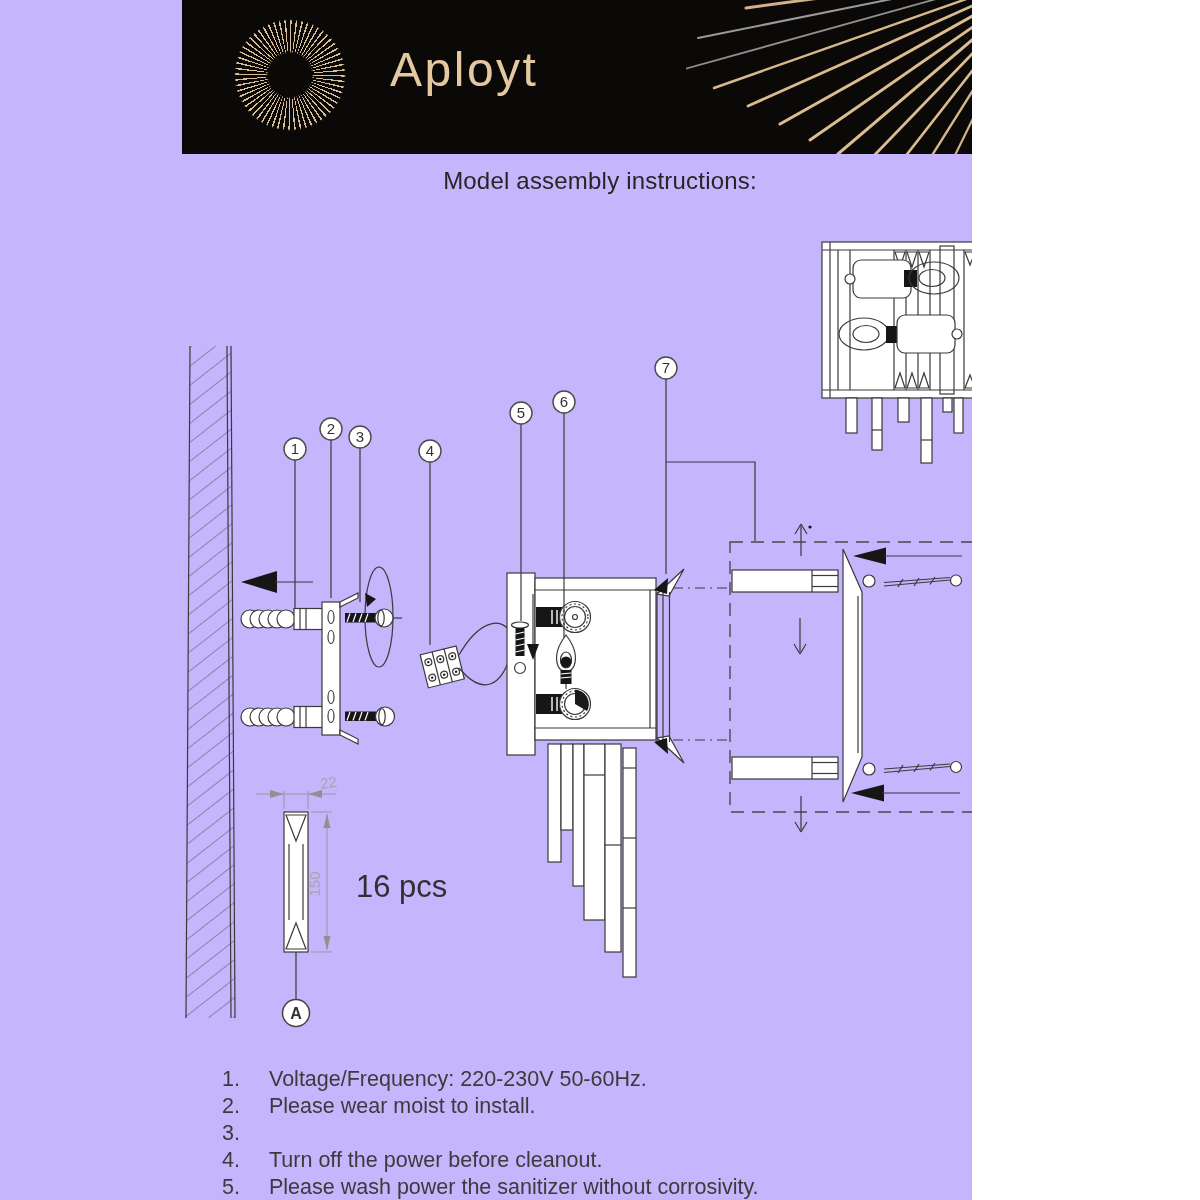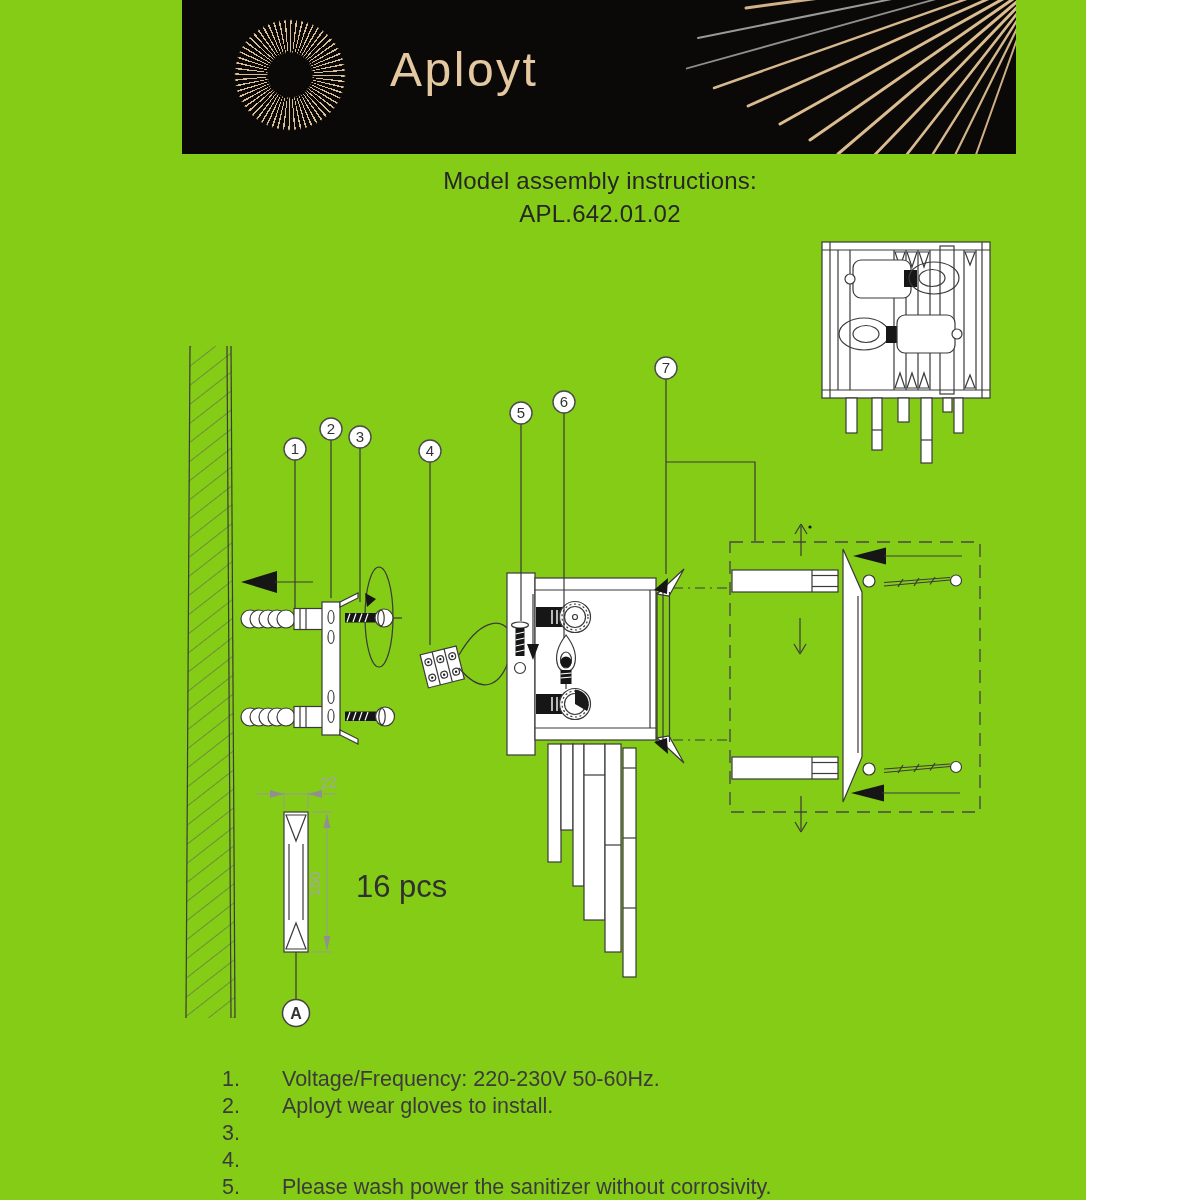--- a/index.html
+++ b/index.html
@@ -1,16 +1,16 @@
 <!DOCTYPE html>
 <html><head>
 <meta charset="utf-8">
 <style>
   html,body{margin:0;padding:0;background:#ffffff;}
-  .page{position:relative;width:1086px;height:1200px;background:#84cc16;overflow:hidden;
+  .page{position:relative;width:972px;height:1200px;background:#c4b5fd;overflow:hidden;
         font-family:"Liberation Sans", sans-serif;}
   
   .banner{position:absolute;left:182px;top:0;width:834px;height:154px;background:#0b0908;overflow:hidden;}
   .sunburst{position:absolute;left:48px;top:15px;width:120px;height:120px;border-radius:50%;
      background:repeating-conic-gradient(#d9bd96 0deg 1.7deg, transparent 1.7deg 6deg);
      -webkit-mask:radial-gradient(circle closest-side, transparent 0 36%, #000 40% 90%, transparent 93%);
      mask:radial-gradient(circle closest-side, transparent 0 36%, #000 40% 90%, transparent 93%);}
   .brand{position:absolute;left:208px;top:40px;font-size:48px;line-height:60px;color:#e4c8a0;
      letter-spacing:2.5px;font-weight:400;}
   .rays{position:absolute;right:0;top:0;}
@@ -27,21 +27,21 @@
   .dimtxt{fill:#a6a6a6;font-size:15px;}
   .callout-circle{fill:#ffffff;stroke:#4a4a4a;stroke-width:1.4;}
   .callout-num{font-size:15px;fill:#333333;text-anchor:middle;}
   .bigtxt{fill:#303030;font-size:31px;}
   .atxt{fill:#333333;font-size:16px;font-weight:600;text-anchor:middle;}
   
   .instructions{position:absolute;left:222px;top:1066px;display:flex;flex-direction:column;
      color:#3b3b3b;font-size:21.5px;}
   .inst-row{display:flex;line-height:27px;}
   .inst-num{width:28px;flex:none;}
-  .inst-text{margin-left:32px;white-space:nowrap;}
+  .inst-text{margin-left:19px;white-space:nowrap;}
 </style>
 </head>
 <body>
 
 <div class="page">
 
   <div class="banner">
     <div class="sunburst"></div>
     <div class="brand">Aployt</div>
     <svg class="rays" width="330" height="154" viewBox="0 0 330 154">
@@ -58,21 +58,20 @@
         <line x1="340" y1="2" x2="204" y2="176" stroke="#dabb8f" stroke-width="2.6"></line>
         <line x1="340" y1="6" x2="228" y2="184" stroke="#d7b88c" stroke-width="2.4"></line>
         <line x1="340" y1="10" x2="252" y2="190" stroke="#d2b287" stroke-width="2.2"></line>
         <line x1="340" y1="14" x2="276" y2="194" stroke="#cfae83" stroke-width="2"></line>
       </g>
     </svg>
   </div>
 
   <div class="title-block">
     <div>Model assembly instructions:</div>
-    <div>APL.642.01.02</div>
   </div>
 
   <svg class="diagram" width="880" height="810" viewBox="150 230 880 810">
     <defs>
       <pattern id="hatch" width="15" height="15" patternUnits="userSpaceOnUse" patternTransform="rotate(52)">
         <line x1="0" y1="0" x2="0" y2="15" stroke="#5a5a5a" stroke-width="1.1"></line>
       </pattern>
     </defs>
 
     <g>
@@ -418,27 +417,28 @@
     </g>
   </svg>
 
   <div class="instructions">
     <div class="inst-row">
       <span class="inst-num">1.</span>
       <span class="inst-text">Voltage/Frequency: 220-230V 50-60Hz.</span>
     </div>
     <div class="inst-row">
       <span class="inst-num">2.</span>
-      <span class="inst-text">Aployt wear gloves to install.</span>
+      <span class="inst-text">Please wear moist to install.</span>
     </div>
     <div class="inst-row">
       <span class="inst-num">3.</span>
     </div>
     <div class="inst-row">
       <span class="inst-num">4.</span>
+      <span class="inst-text">Turn off the power before cleanout.</span>
     </div>
     <div class="inst-row">
       <span class="inst-num">5.</span>
       <span class="inst-text">Please wash power the sanitizer without corrosivity.</span>
     </div>
 
   </div>
 
 </div>
 

